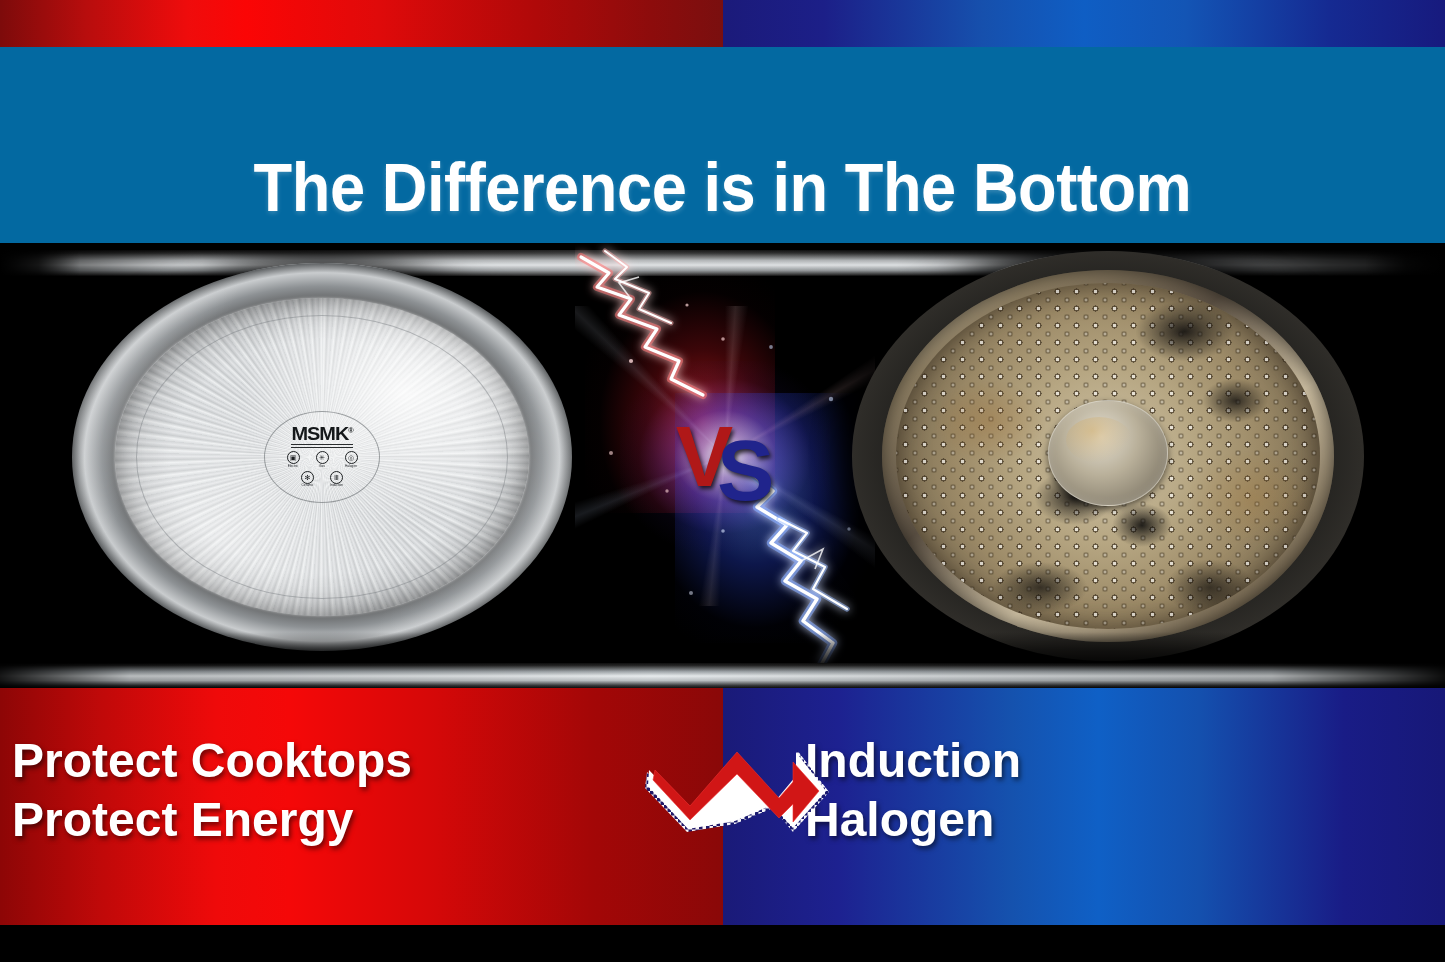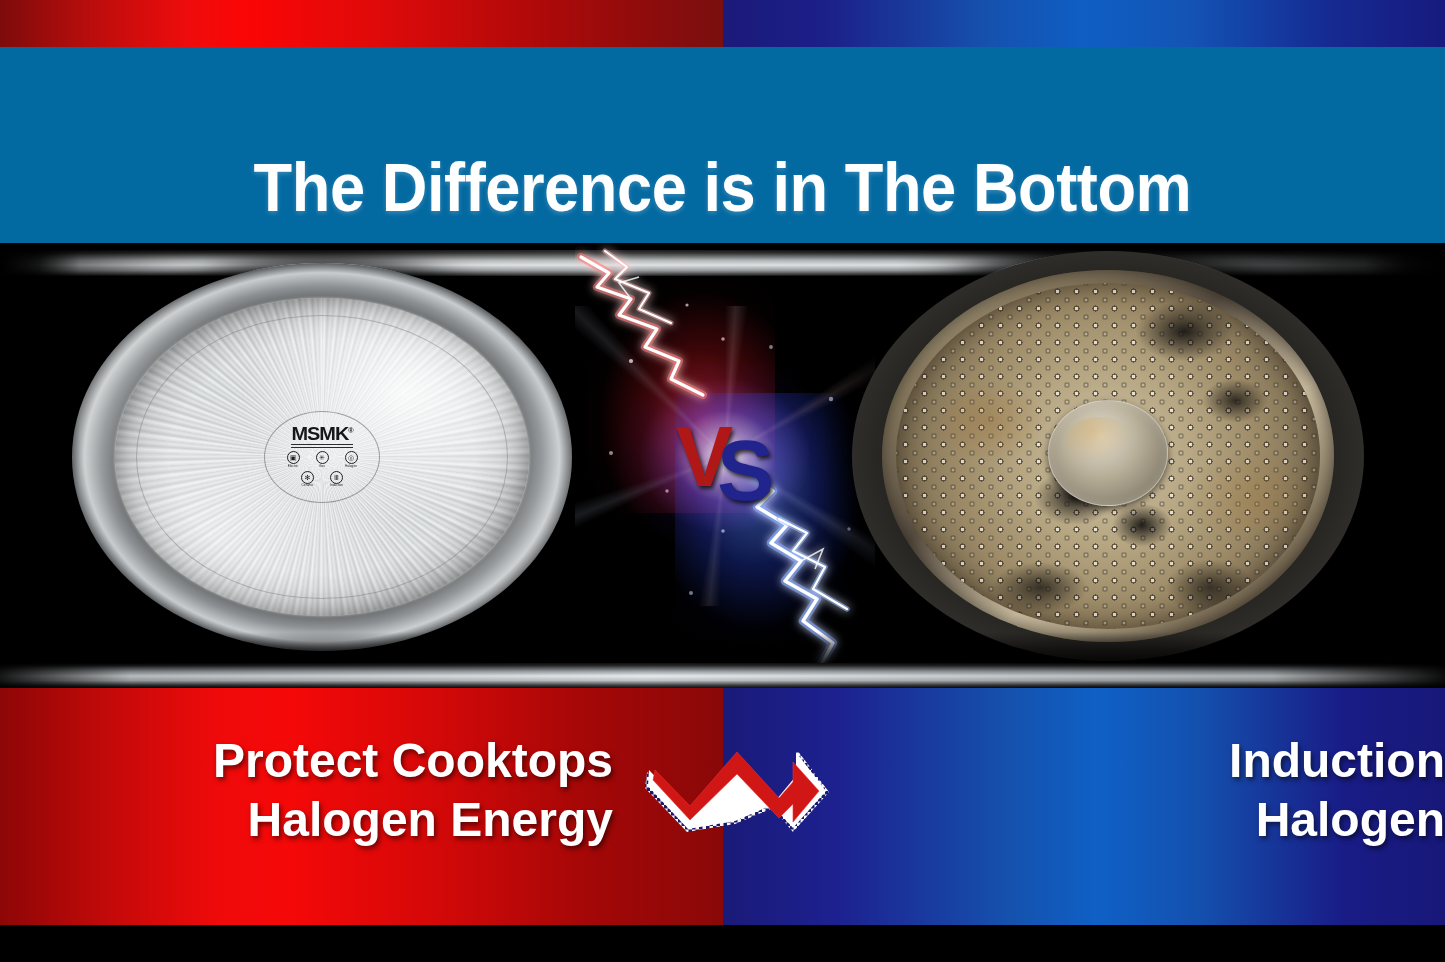--- a/index.html
+++ b/index.html
@@ -222,22 +222,22 @@
   #bottom-panels { position:absolute; left:0; top:688px; width:1445px; height:237px; display:flex; }
   #panel-red {
     position:relative; width:723px; height:100%;
     background:linear-gradient(to right,#8d0606 0%,#c00909 14%,#ef0a0a 30%,#f50808 40%,#d50808 60%,#a30707 82%,#8a0808 100%);
   }
   #panel-blue {
     position:relative; width:722px; height:100%;
     background:linear-gradient(to right,#1a1a78 0%,#1d2190 16%,#1552ae 40%,#0f60c6 52%,#1450ae 66%,#191c86 86%,#171878 100%);
   }
   .panel-text {
-    position:absolute; left:0; width:100%;
-    text-align:right; color:#fff; font-weight:bold;
+    position:absolute; left:12px; width:100%;
+    text-align:left; color:#fff; font-weight:bold;
     font-size:48px; line-height:1.22;
     text-shadow:2px 3px 5px rgba(0,0,0,0.55);
   }
   #panel-red-text { top:44px; padding-right:110px; }
   #panel-blue-text { top:44px; padding-left:70px; }
 
   #zigzag-arrow { position:absolute; left:643px; top:728px; width:190px; height:110px; }
 
   #bottom-black { position:absolute; left:0; top:925px; width:1445px; height:37px; background:#000; }
 
@@ -370,21 +370,21 @@
   <div class="strip-vignette-r"></div>
   <div class="strip-vignette-b"></div>
 </div>
 
 <div id="bottom-rim"></div>
 
 <div id="bottom-panels">
   <div id="panel-red">
     <div class="panel-text" id="panel-red-text">
       <div>Protect Cooktops</div>
-      <div>Halogen Energy</div>
+      <div>Protect Energy</div>
     </div>
   </div>
   <div id="panel-blue">
     <div class="panel-text" id="panel-blue-text">
       <div>Induction</div>
       <div>Halogen</div>
     </div>
   </div>
 </div>
 

